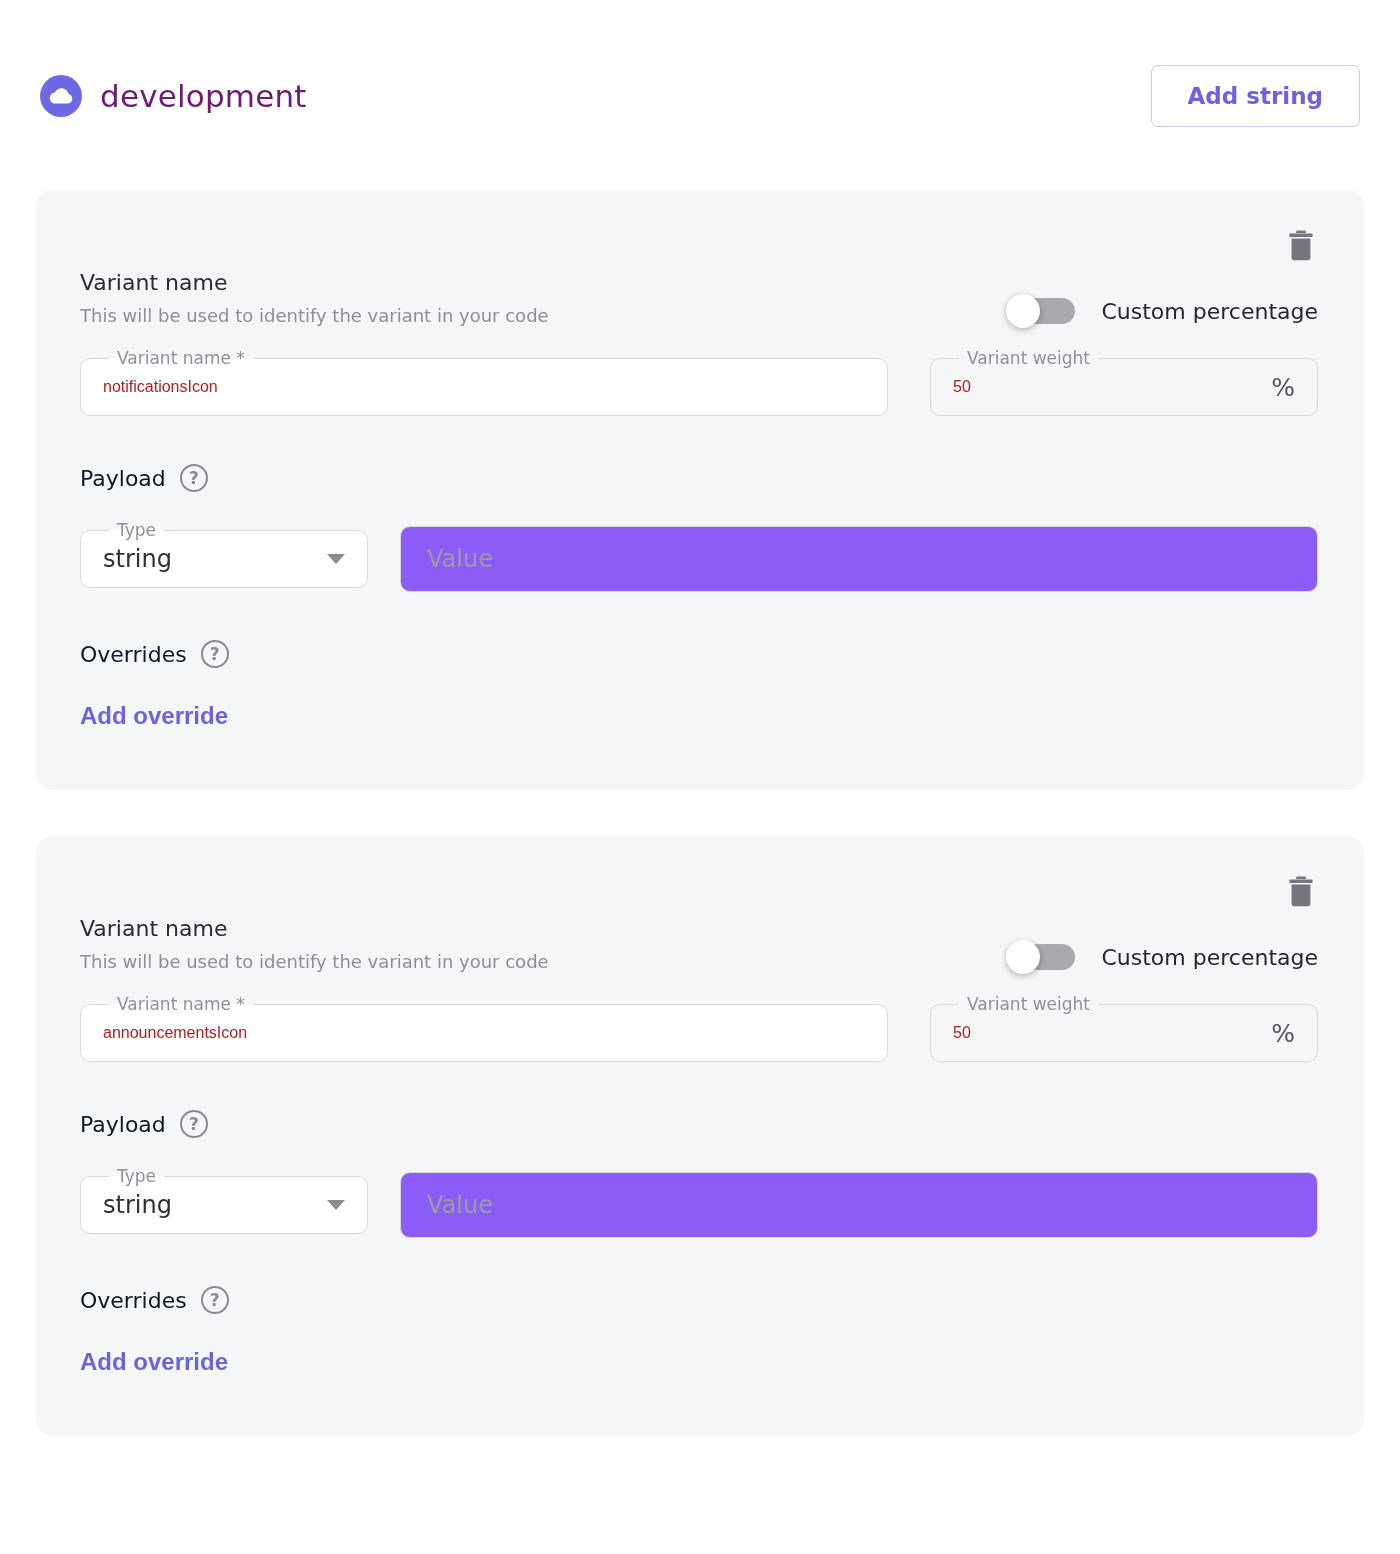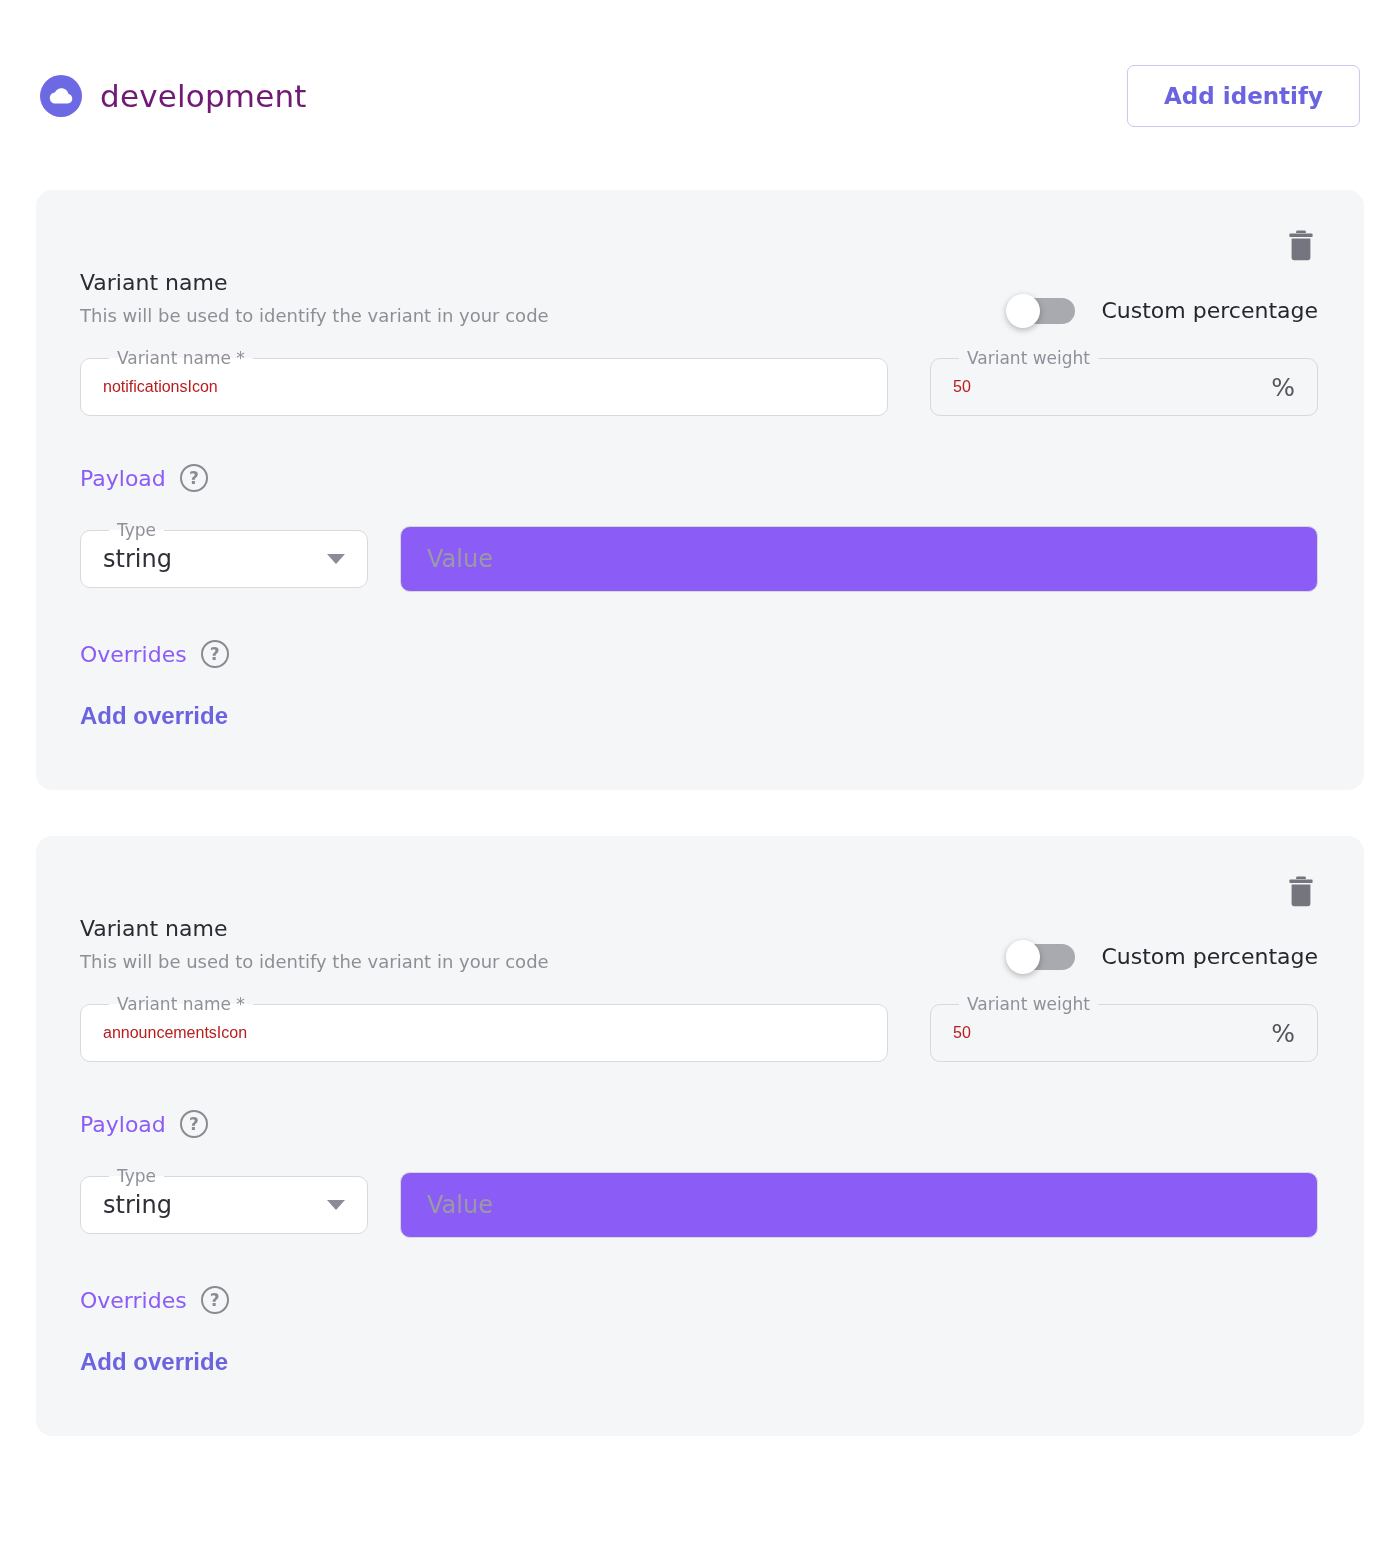--- a/index.html
+++ b/index.html
@@ -59,21 +59,21 @@
   .trash-btn {
     background: none; border: none; cursor: pointer; padding: 0;
     width: 34px; height: 34px;
     display: flex; align-items: center; justify-content: center;
   }
 
   .row-head { display: flex; align-items: flex-end; justify-content: space-between; margin-top: 6px; }
   .section-title { font-size: 22px; font-weight: 500; color: #2b2b33; }
   .section-subtitle { font-size: 18px; color: #8e8e97; margin-top: 10px; font-weight: 400; }
 
-  .toggle-wrap { display: flex; align-items: flex-start; gap: 26px; padding-bottom: 2px; }
+  .toggle-wrap { display: flex; align-items: center; gap: 26px; padding-bottom: 2px; }
   .toggle {
     position: relative;
     width: 62px; height: 26px;
     background: #a9a9b0;
     border-radius: 13px;
     margin-left: 6px;
     cursor: pointer;
     flex: none;
   }
   .toggle-knob {
@@ -122,21 +122,21 @@
   }
   .weight-field input {
     color: #9a9aa3;
     font-family: "DejaVu Sans", "Liberation Sans", sans-serif;
     font-size: 25px;
   }
   .weight-suffix { font-size: 25px; color: #55555d; padding-left: 10px; }
 
   
   .label-with-help { display: flex; align-items: center; gap: 14px; margin-top: 48px; }
-  .inline-label { font-size: 22px; font-weight: 500; color: #8b5cf6; }
+  .inline-label { font-size: 22px; font-weight: 500; color: #0f172a; }
   .help-icon {
     width: 28px; height: 28px;
     border: 2.5px solid #8a8a93;
     border-radius: 50%;
     color: #8a8a93;
     font-size: 17px;
     font-weight: 700;
     display: flex; align-items: center; justify-content: center;
     cursor: pointer;
     background: transparent;
@@ -187,21 +187,21 @@
 
   <div class="header">
     <div class="header-left">
       <span class="env-icon">
         <svg width="26" height="20" viewBox="0 0 26 20" aria-hidden="true">
           <path fill="#ffffff" d="M20.5 8.1C19.9 4.7 17 2.2 13.4 2.2c-2.9 0-5.4 1.7-6.5 4.2C4 6.7 1.8 9 1.8 11.9c0 3.1 2.5 5.6 5.6 5.6h12.2c2.6 0 4.7-2.1 4.7-4.7 0-2.4-1.7-4.3-3.8-4.7z"></path>
         </svg>
       </span>
       <h1 class="page-title">development</h1>
     </div>
-    <button class="add-variant-btn">Add identify</button>
+    <button class="add-variant-btn">Add string</button>
   </div>
 
   <section class="variant-card">
     <div class="trash-row">
       <button class="trash-btn" aria-label="Delete variant">
         <svg width="28" height="32" viewBox="0 0 28 32" aria-hidden="true">
           <path fill="#75757f" d="M10.5 1.5h7a1.4 1.4 0 0 1 1.4 1.4v1h-9.8v-1a1.4 1.4 0 0 1 1.4-1.4z"></path>
           <rect fill="#75757f" x="2.4" y="4.6" width="23.2" height="3.4" rx="0.8"></rect>
           <path fill="#75757f" d="M4.6 9.6h18.8v19a2.6 2.6 0 0 1-2.6 2.6H7.2a2.6 2.6 0 0 1-2.6-2.6v-19z"></path>
         </svg>

